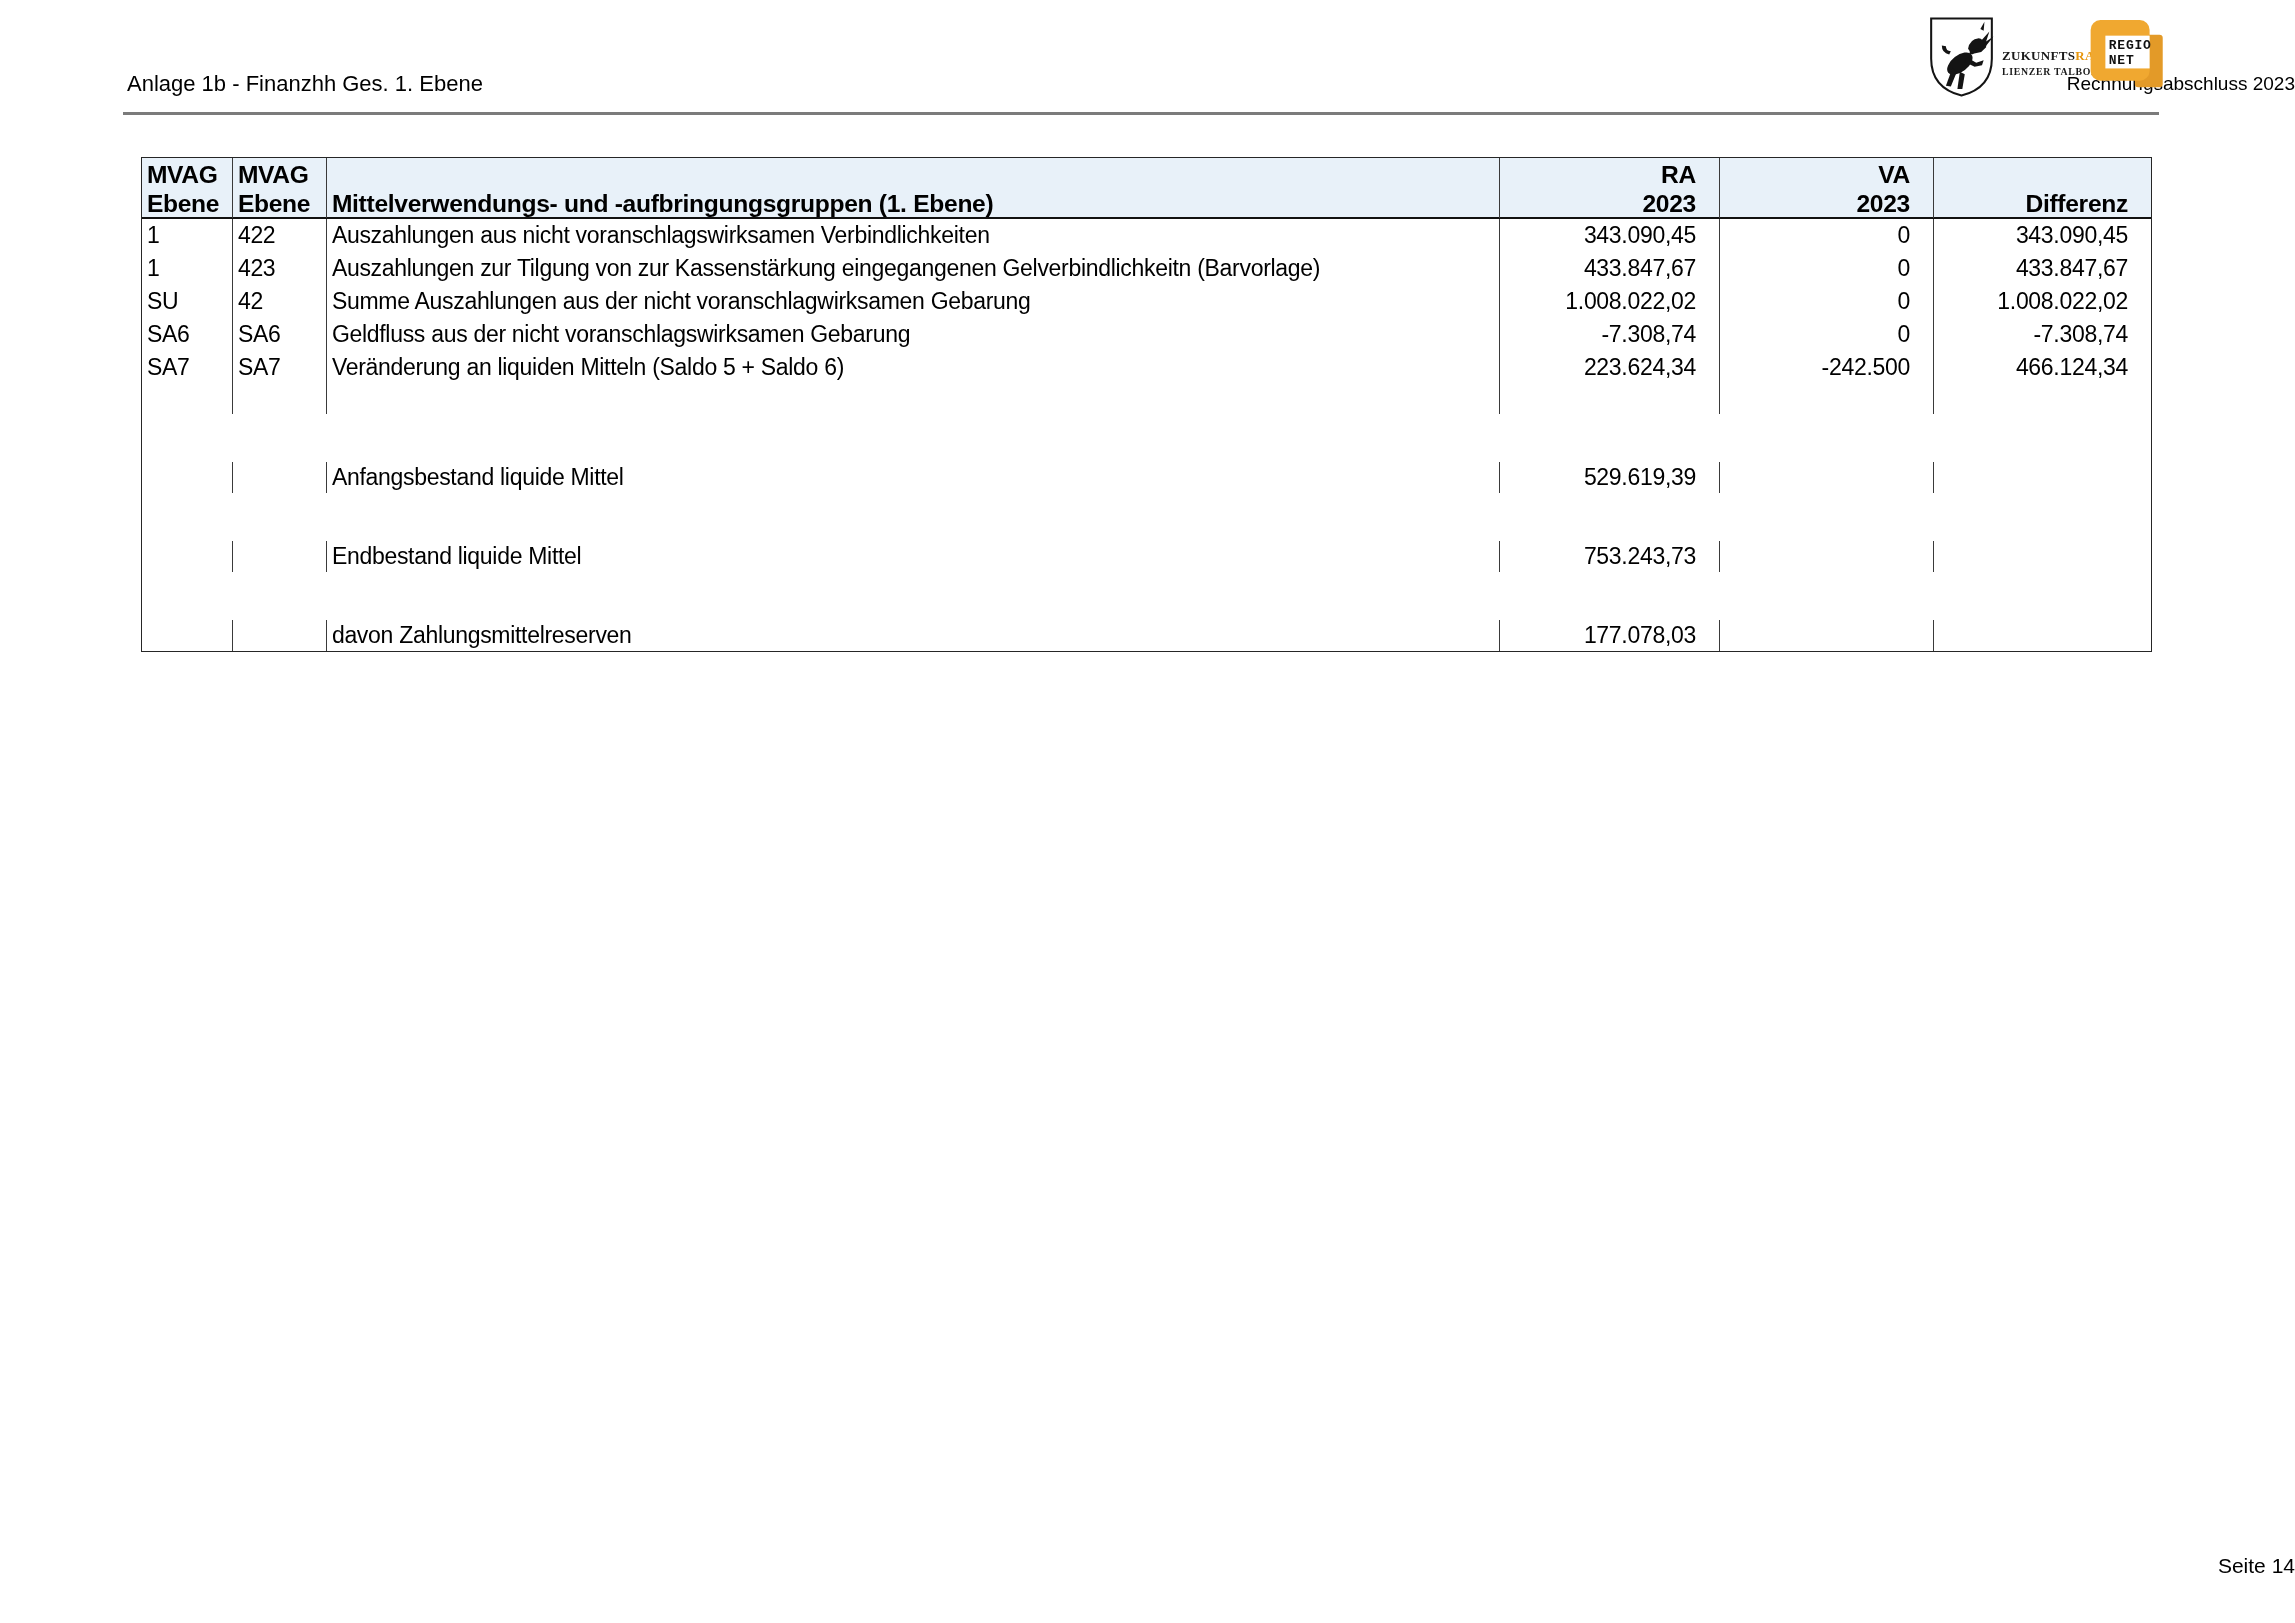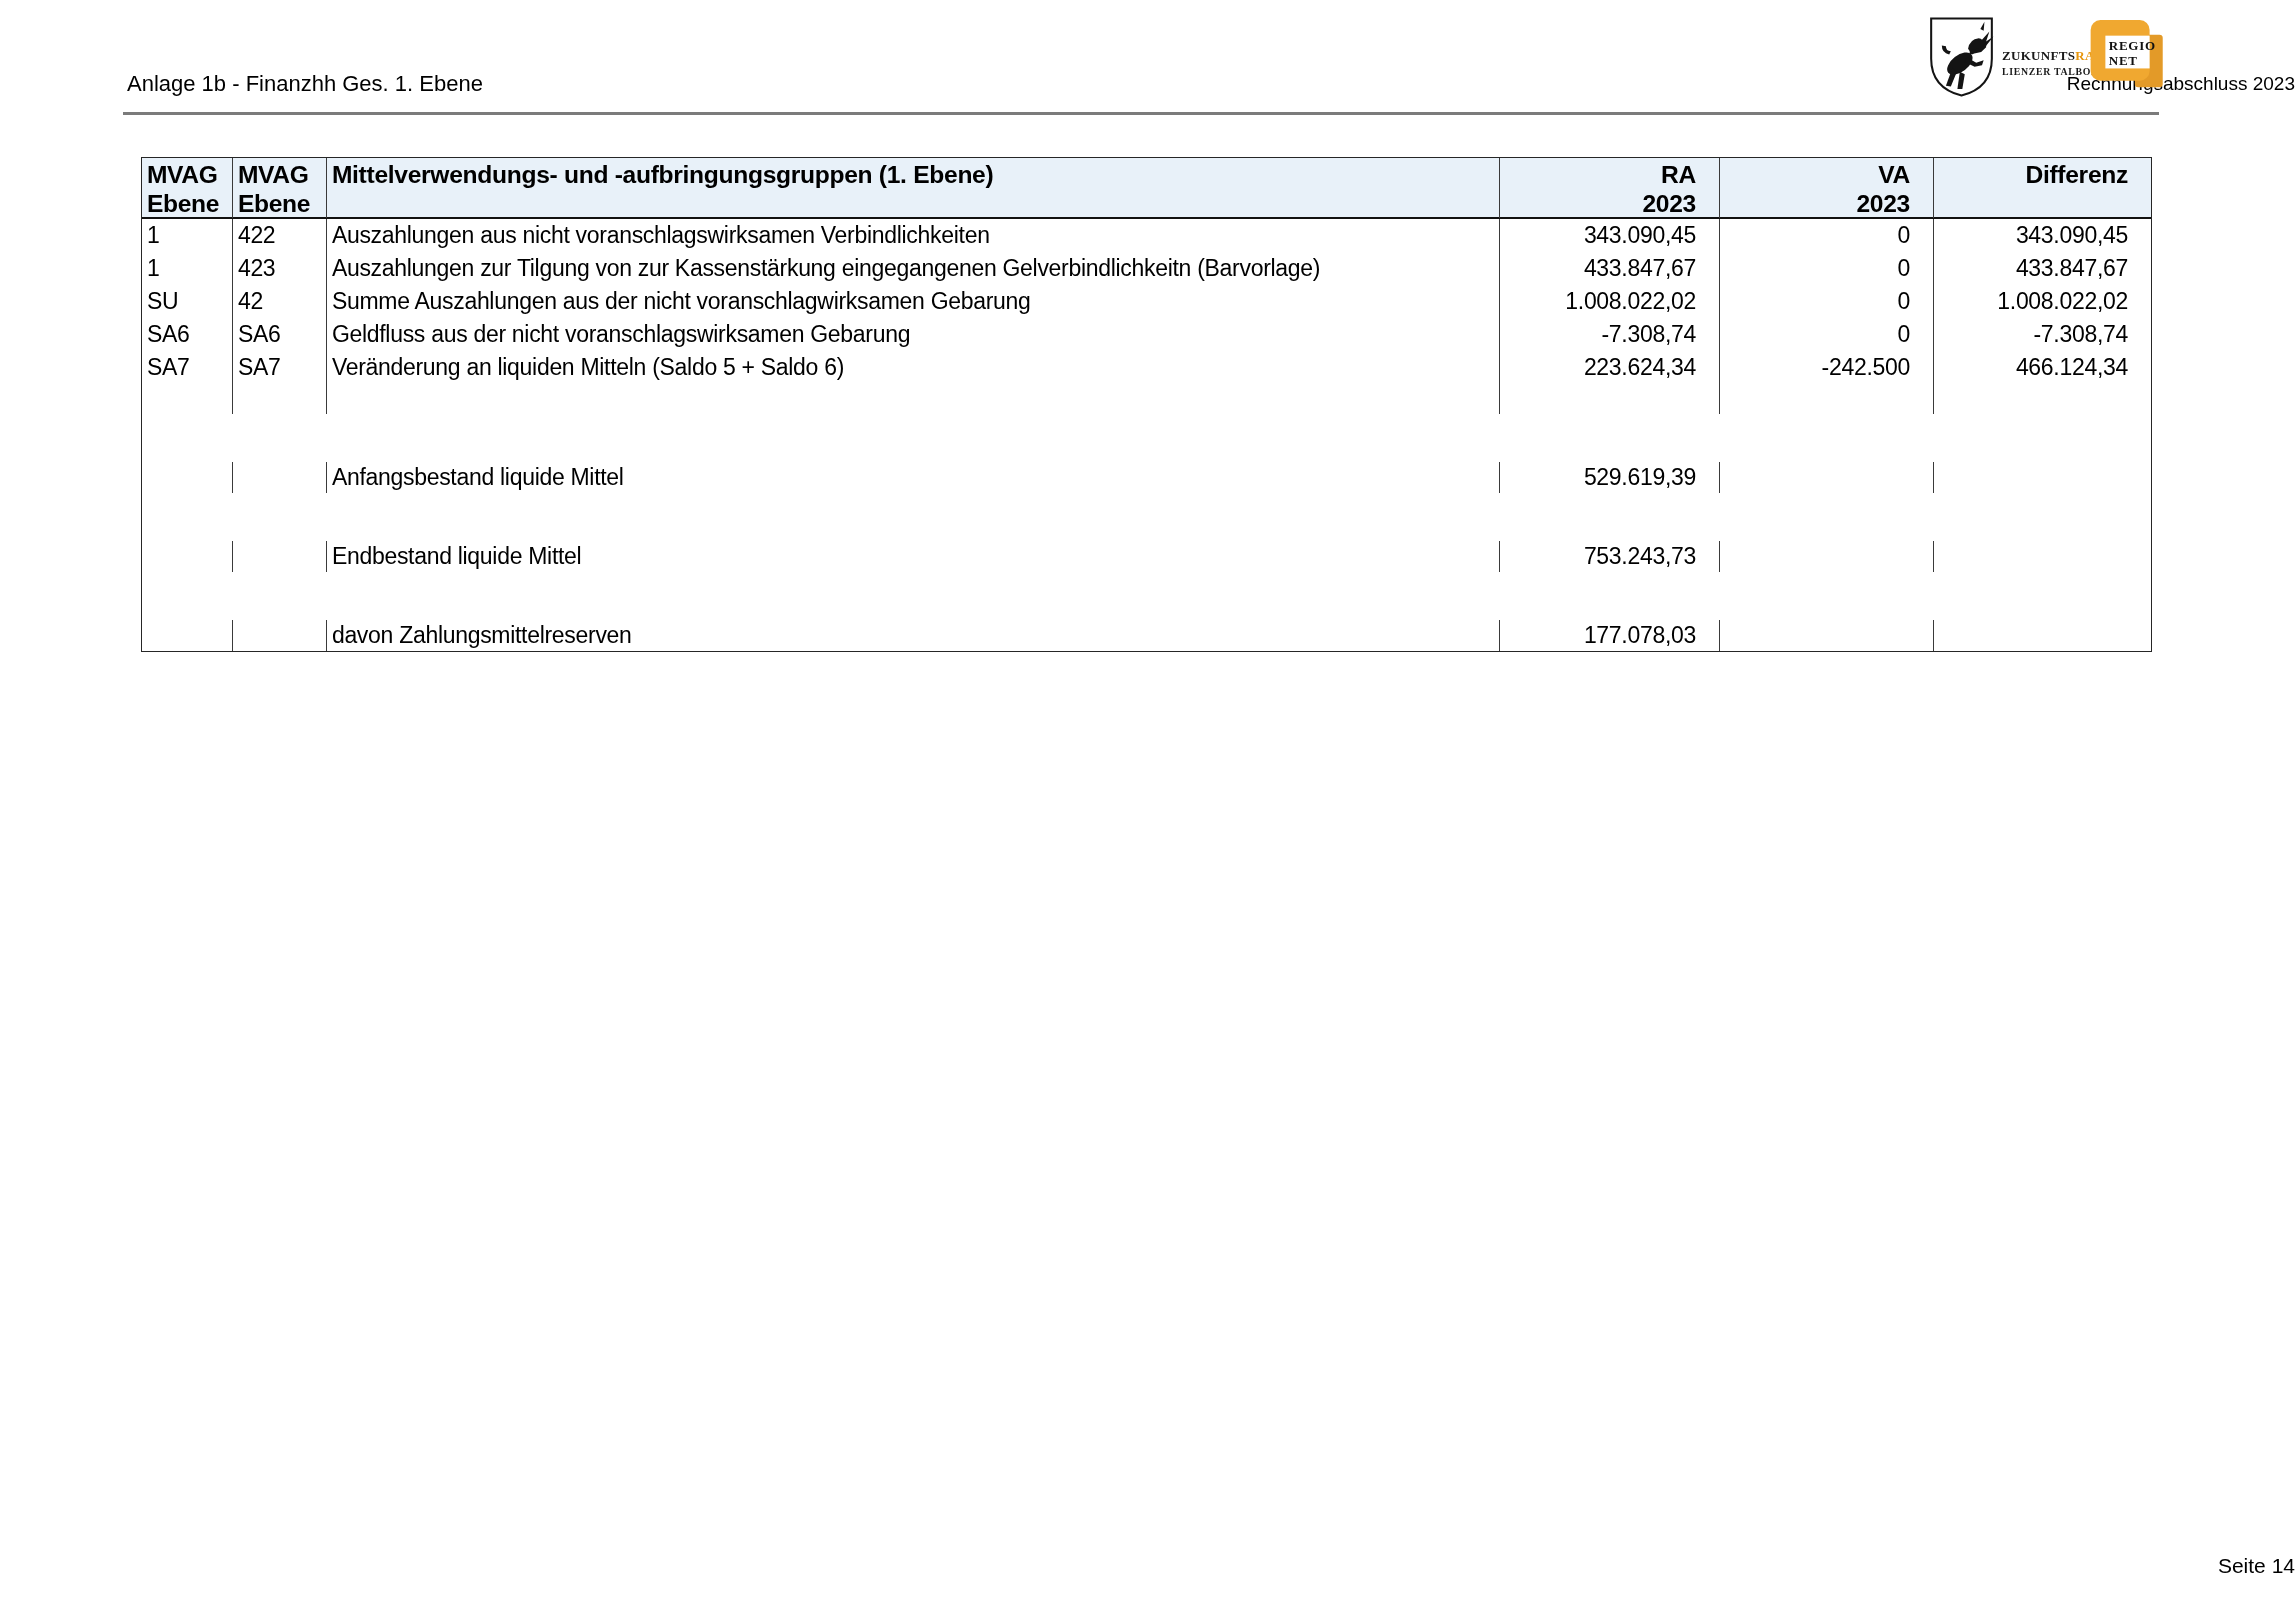--- a/index.html
+++ b/index.html
@@ -12,30 +12,30 @@
   .hdr-center{position:absolute;left:0;top:72px;width:2295px;text-align:right;font-size:19px;line-height:24.6px;}
   .rule{position:absolute;left:123px;top:112px;width:2036px;height:2.5px;background:#7b7b7b;}
   
   .crest{position:absolute;left:1928px;top:16.4px;}
   .zr-block{position:absolute;left:2002px;top:48px;width:98px;font-family:"Liberation Serif",serif;}
   .zr-l1{font-size:13px;font-weight:bold;letter-spacing:0.3px;white-space:nowrap;color:#1a1a1a;}
   .zr-orange{color:#e8960c;}
   .zr-reg{font-size:7.4px;vertical-align:super;}
   .zr-l2{font-size:9.8px;font-weight:bold;letter-spacing:0.7px;white-space:nowrap;color:#1a1a1a;margin-top:1.6px;}
   .rn-logo{position:absolute;left:2089px;top:14.8px;width:77px;height:79px;}
-  .rn-text{position:absolute;left:19.7px;top:23px;font-family:Liberation Serif, serif;
+  .rn-text{position:absolute;left:19.7px;top:23px;font-family:Liberation Mono, monospace;
            font-size:13px;font-weight:bold;letter-spacing:0.8px;line-height:15.6px;color:#111;}
   
   .ftable{position:absolute;left:141px;top:157px;width:2011px;border:1.6px solid #262626;box-sizing:border-box;}
   .trow{display:grid;grid-template-columns:91px 94px 1173px 220px 214px 1fr;box-sizing:border-box;}
   .thead{height:61px;background:#e8f1f9;border-bottom:2.5px solid #111;font-weight:bold;}
   .c{box-sizing:border-box;border-right:1.6px solid #3a3a3a;padding:0 4.9px;display:flex;align-items:center;
      font-size:23px;letter-spacing:-0.3px;white-space:nowrap;overflow:visible;}
   .c:last-child{border-right:none;}
-  .thead .c{align-items:flex-start;padding-top:1.6px;line-height:29px;font-size:24.6px;}
+  .thead .c{align-items:flex-end;padding-top:1.6px;line-height:29px;font-size:24.6px;}
   .hcell{display:flex;flex-direction:column;width:100%;}
   .num{justify-content:flex-end;padding-right:23px;text-align:right;}
   .thead .num .hcell{text-align:right;}
   .drow{height:33px;}
   .brow .c{font-weight:normal;}
   .spacer{height:29.5px;}
   .tail{height:31px;margin-top:48px;}
   
   .footer{position:absolute;left:0;top:1554px;width:2295px;text-align:right;font-size:21px;}
 </style>

